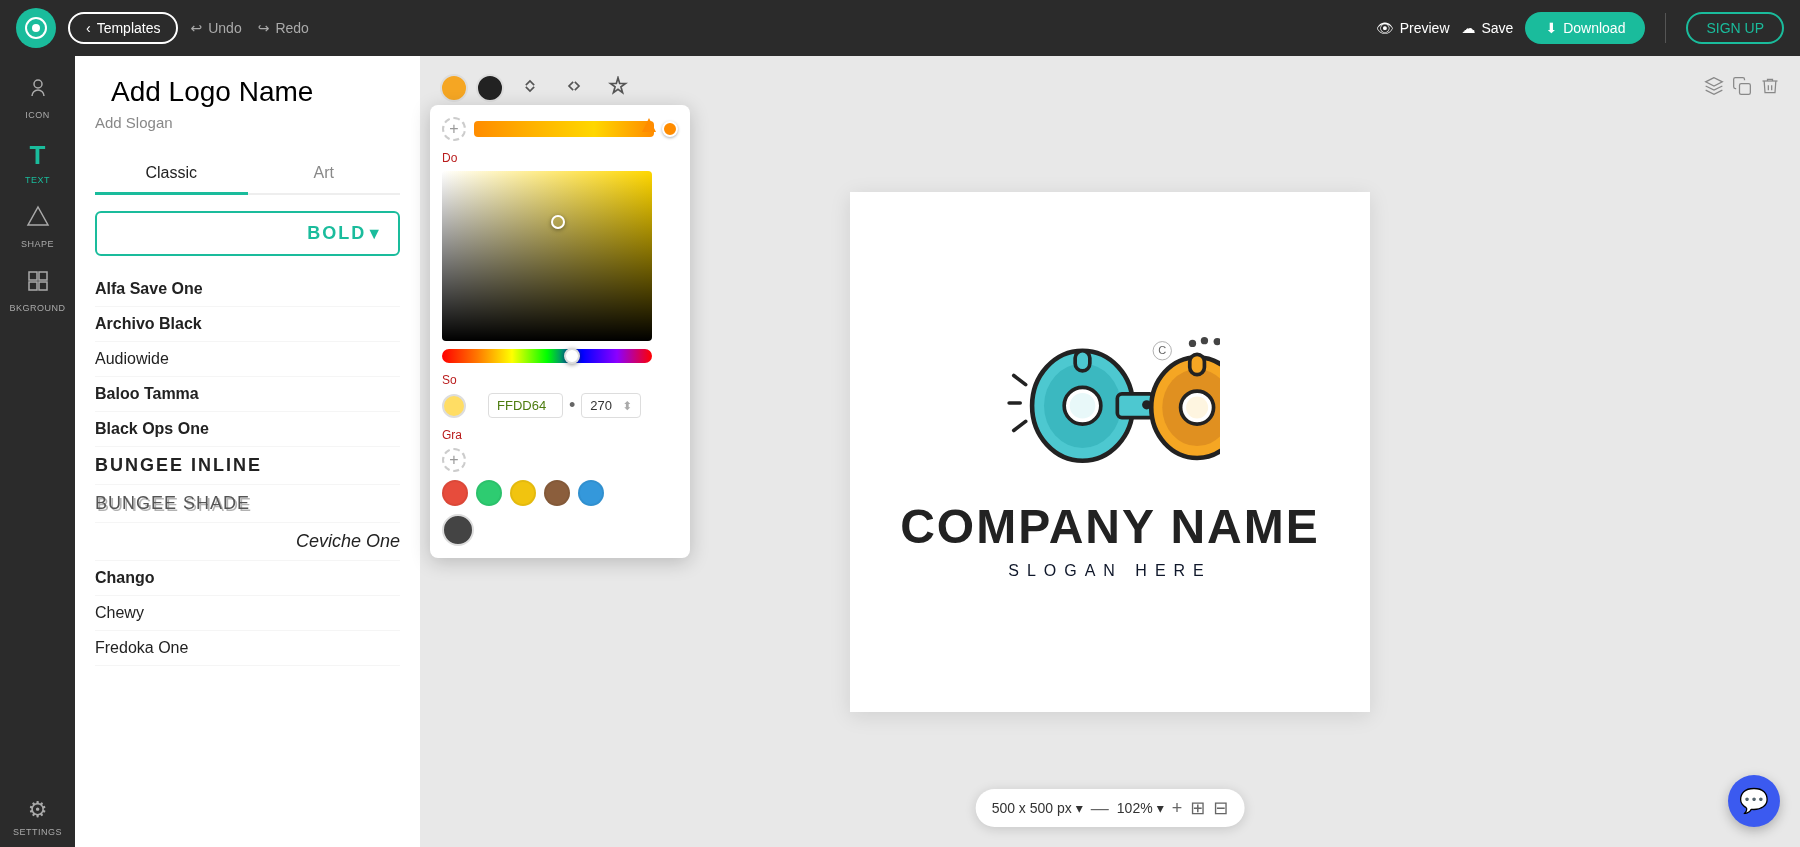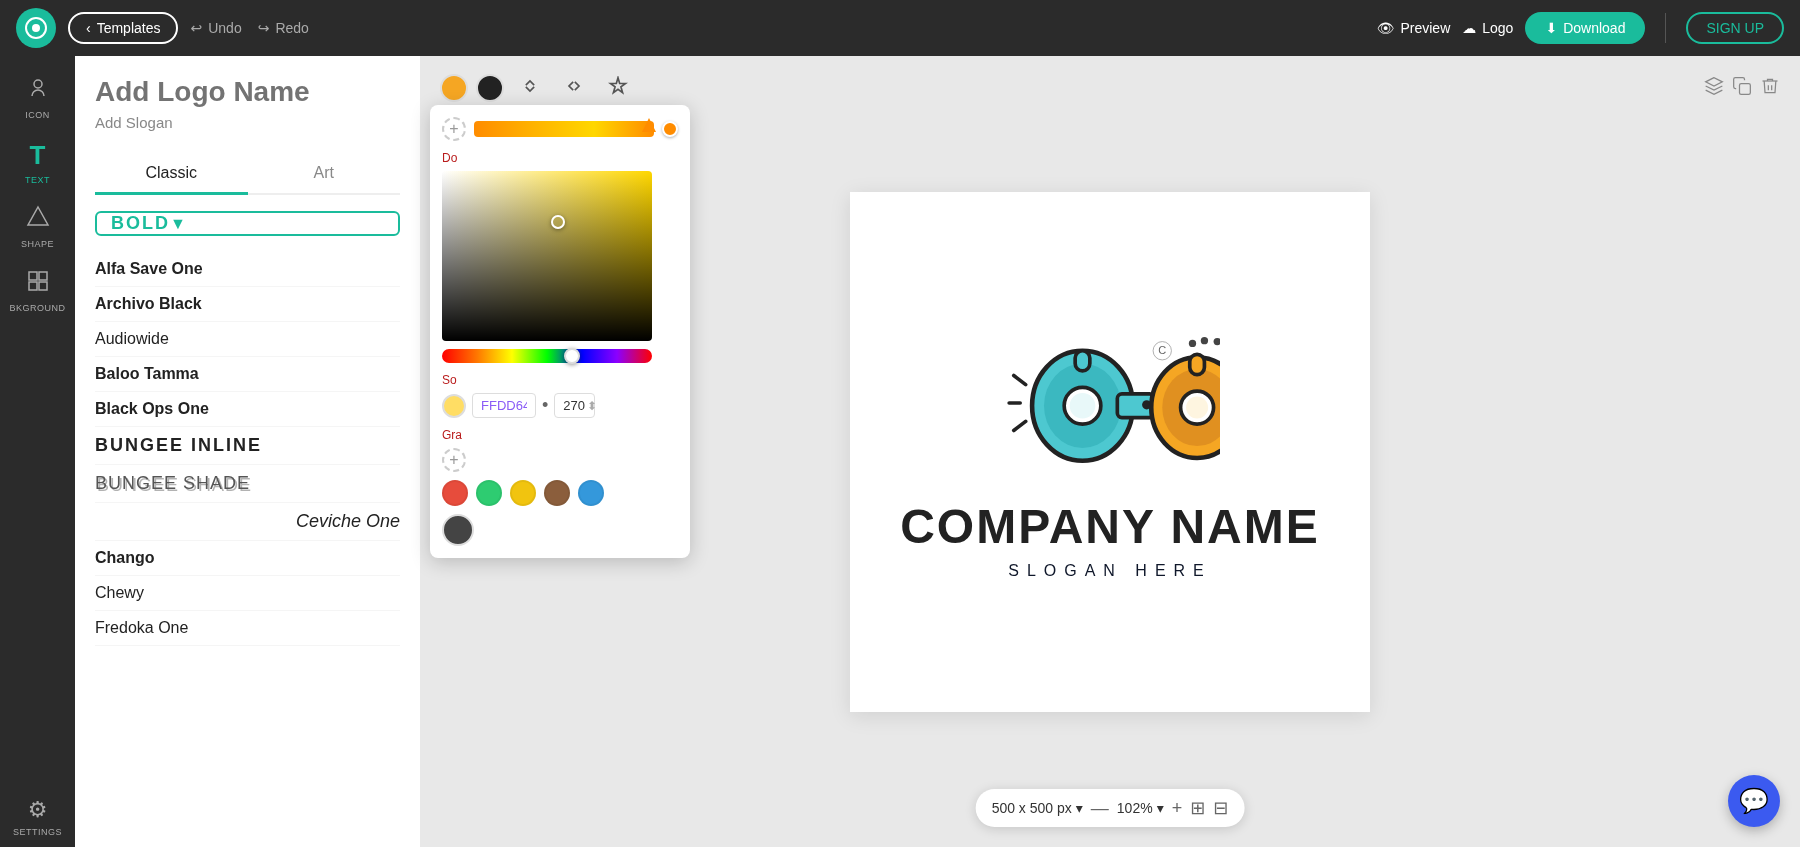--- a/index.html
+++ b/index.html
@@ -62,34 +62,34 @@
     .sidebar-item.active { color: #1abc9c; }
     .sidebar-icon { font-size: 22px; }
     .sidebar-item:last-child { margin-top: auto; }
 
     
     #panel {
       position: fixed; top: 56px; left: 75px; width: 345px; bottom: 0;
       background: white; overflow-y: auto; z-index: 80; padding-bottom: 20px;
     }
     .panel-header { padding: 20px 20px 10px; }
-    .panel-title { font-size: 28px; font-weight: 700; color: #737373; }
+    .panel-title { font-size: 28px; font-weight: 400; color: #000000; margin-left: 16px; }
     .panel-subtitle { font-size: 15px; color: #888; margin-top: 6px; }
 
     .panel-tabs { display: flex; border-bottom: 2px solid #eee; margin: 13px 20px; }
     .panel-tab {
       flex: 1; text-align: center; padding: 10px; cursor: pointer;
       font-size: 16px; color: #888; border-bottom: 3px solid transparent; margin-bottom: -2px;
     }
     .panel-tab.active { color: #222; border-bottom: 3px solid #1abc9c; }
 
     .style-dropdown {
       margin: 16px 20px; position: relative;
-      border: 2px solid #1abc9c; border-radius: 6px; padding: 0 14px;
-      display: flex; align-items: center; justify-content: flex-start;
+      border: 2px solid #1abc9c; border-radius: 6px; padding: 10px 14px;
+      display: flex; align-items: center; justify-content: flex-end;
       cursor: pointer;
     }
     .style-dropdown span { color: #1abc9c; font-size: 18px; font-weight: 700; letter-spacing: 2px; }
     .style-dropdown .arrow { color: #1abc9c; font-size: 16px; }
 
     .font-list { padding: 0 20px; }
     .font-item {
       padding: 8px 0; font-size: 16px; cursor: pointer; color: #222;
       border-bottom: 1px solid #f5f5f5;
     }
@@ -200,26 +200,26 @@
       box-shadow: 0 1px 4px rgba(0,0,0,0.4); border: 2px solid #ddd;
     }
 
     
     .picker-inputs { display: flex; align-items: center; gap: 6px; margin-bottom: 10px; }
     .picker-preview-swatch {
       width: 24px; height: 24px; border-radius: 50%; background: #FFDD64; border: 2px solid #ddd;
     }
     .hex-input {
       border: 1px solid #ddd; border-radius: 4px; padding: 4px 8px;
-      font-size: 13px; width: 64px; color: #8b5cf6;
+      font-size: 13px; width: 75px; color: #4d7c0f; margin-left: 16px;
     }
     .dot-icon { font-size: 18px; color: #666; }
     .opacity-input {
       border: 1px solid #ddd; border-radius: 4px; padding: 4px 8px;
-      font-size: 13px; width: 41px; color: #333;
+      font-size: 13px; width: 60px; color: #333;
       display: flex; align-items: center; justify-content: space-between;
     }
 
     
     .swatch-row { display: flex; gap: 8px; flex-wrap: wrap; margin-bottom: 8px; }
     .swatch-circle {
       width: 26px; height: 26px; border-radius: 50%; cursor: pointer;
       border: 2px solid rgba(0,0,0,0.05);
     }
     .dark-swatch {
@@ -262,21 +262,21 @@
       <span>Redo</span>
     </button>
   </div>
   <div class="spacer"></div>
   <button class="preview-btn">
     <span>👁</span>
     <span>Preview</span>
   </button>
   <button class="save-btn">
     <span>☁</span>
-    <span>Logo</span>
+    <span>Save</span>
   </button>
   <button class="download-btn">
     <span>⬇</span>
     <span>Download</span>
   </button>
   <div class="divider"></div>
   <button class="signup-btn">
     <span>SIGN UP</span>
   </button>
 </div>

